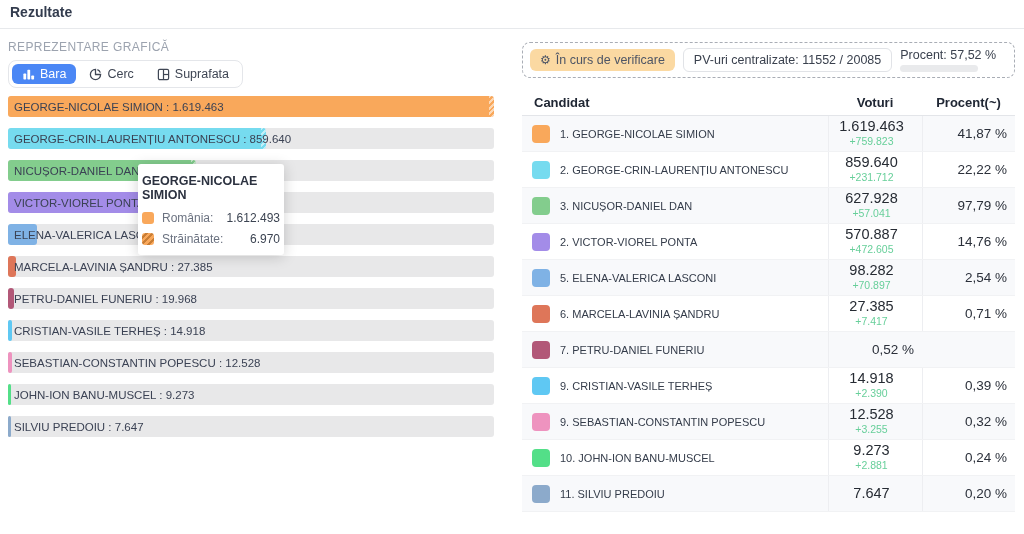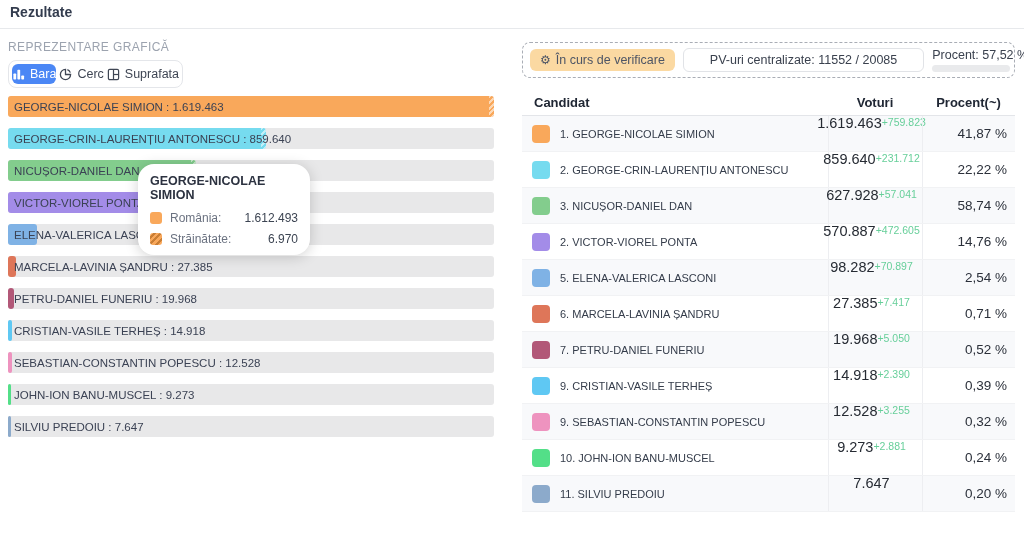--- a/index.html
+++ b/index.html
@@ -6,64 +6,64 @@
   body { background:#fff; font-family:"Liberation Sans", sans-serif; }
   .page { position:relative; width:1024px; height:534px; background:#fff; overflow:hidden; }
 
   .page-title { position:absolute; left:10px; top:4px; font-size:14px; font-weight:bold; color:#333c4e; }
   .top-divider { position:absolute; left:0; top:28px; width:1024px; height:1px; background:#e7e9ec; }
 
   
   .left-panel { position:absolute; left:8px; top:40px; width:486px; }
   .section-label { font-size:12px; color:#9ca3af; letter-spacing:.4px; margin-bottom:6px; }
   .chart-tabs { display:inline-flex; gap:3px; border:1px solid #e4e6ea; border-radius:8px; padding:3px; background:#fff; margin-bottom:8px; }
-  .chart-tab { display:inline-flex; align-items:center; gap:5px; padding:3px 0; border-radius:6px; font-size:12.5px; color:#3f4654; background:transparent; border:none; cursor:pointer; font-family:inherit; }
+  .chart-tab { display:inline-flex; align-items:center; gap:5px; padding:3px 10px; border-radius:6px; font-size:12.5px; color:#3f4654; background:transparent; border:none; cursor:pointer; font-family:inherit; }
   .chart-tab.active { background:#4b87f5; color:#fff; }
   .chart-tab svg { display:block; }
 
   .chart-area { display:flex; flex-direction:column; gap:11px; }
   .bar-row { position:relative; height:21px; background:#e8e8e9; border-radius:3px; }
   .bar-fill { position:absolute; left:0; top:0; height:100%; border-radius:3px; min-width:3px; }
   .bar-tip { position:absolute; right:0; top:0; height:100%; width:5px; border-radius:0 3px 3px 0;
              background:repeating-linear-gradient(135deg, rgba(255,255,255,.55) 0 2px, transparent 2px 4px); }
   .bar-label { position:absolute; left:6px; top:50%; transform:translateY(-50%); font-size:11.5px; color:#3b4254; white-space:nowrap; }
 
   
-  .tooltip { position:absolute; left:138px; top:164px; width:172px; background:#fff; border-radius:16px;
-             box-shadow:0 2px 14px rgba(0,0,0,.18); padding:10px 12px 9px; z-index:10; }
+  .tooltip { position:absolute; left:138px; top:164px; width:146px; background:#fff; border-radius:3px;
+             box-shadow:0 2px 14px rgba(0,0,0,.18); padding:10px 4px 9px; z-index:10; }
   .tooltip-title { font-size:12.5px; font-weight:bold; color:#2c3240; margin-bottom:9px; }
   .tooltip-row { display:flex; align-items:center; gap:8px; margin-bottom:7px; }
   .tooltip-row:last-child { margin-bottom:0; }
   .tt-swatch { width:12px; height:12px; border-radius:3px; flex:0 0 auto; }
   .tt-swatch.solid { background:#f9a85b; }
   .tt-swatch.striped { background:repeating-linear-gradient(135deg, #f9a85b 0 2.5px, #c97e35 2.5px 4.5px); }
   .tt-label { font-size:12px; color:#6b7280; }
   .tt-value { font-size:12px; color:#3c4452; margin-left:auto; }
 
   
   .right-panel { position:absolute; left:522px; top:42px; width:493px; }
   .status-bar { display:flex; align-items:center; gap:8px; border:1px dashed #a9adb5; border-radius:8px; padding:5px 7px; }
   .badge-verify { display:inline-flex; align-items:center; gap:5px; background:#fbd9a2; border-radius:6px; padding:4px 10px; font-size:12.5px; color:#4d5565; white-space:nowrap; }
   .gear { font-size:12px; line-height:1; }
-  .badge-pv { border:1px solid #e1e3e7; background:#fff; border-radius:6px; padding:4px 26px; font-size:12.5px; color:#3a414e; white-space:nowrap; }
+  .badge-pv { border:1px solid #e1e3e7; background:#fff; border-radius:6px; padding:4px 10px; font-size:12.5px; color:#3a414e; white-space:nowrap; }
   .procent-box { display:flex; flex-direction:column; gap:3px; }
   .procent-label { font-size:12.5px; color:#3a414e; white-space:nowrap; }
   .progress-track { width:78px; height:7px; border-radius:4px; background:#e9eaec; overflow:hidden; }
   .progress-fill { height:100%; border-radius:4px; background:#f0b63d; }
 
   .results-table { margin-top:11px; width:493px; }
   .t-header { display:grid; grid-template-columns:306px 94px 93px; height:27px; align-items:center; border-bottom:1px solid #e3e5e9; }
   .t-header .h-cand { font-size:13px; font-weight:bold; color:#202734; padding-left:12px; }
   .t-header .h-vot, .t-header .h-proc { font-size:13px; font-weight:bold; color:#202734; text-align:center; }
   .t-row { display:grid; grid-template-columns:306px 94px 93px; height:36px; border-bottom:1px solid #f1f2f4; }
   .t-row.odd { background:#f8f9fb; }
   .cell-cand { display:flex; align-items:center; gap:10px; padding-left:10px; overflow:hidden; }
   .swatch { width:18px; height:18px; border-radius:4px; flex:0 0 auto; }
   .cand-name { font-size:11px; color:#343c4a; white-space:nowrap; }
-  .cell-votes { display:flex; flex-direction:row; justify-content:center; align-items:flex-start; padding-right:8px; border-left:1px solid #edeef1; }
+  .cell-votes { display:flex; flex-direction:column; justify-content:center; align-items:center; padding-right:8px; border-left:1px solid #edeef1; }
   .votes-val { font-size:14.5px; color:#262b33; line-height:1.1; }
   .votes-delta { font-size:10.5px; color:#67cf9a; line-height:1.2; }
   .cell-proc { display:flex; align-items:center; justify-content:flex-end; padding-right:8px; font-size:13.5px; color:#2b303a; border-left:1px solid #edeef1; }
 </style>
 </head>
 <body>
 
 <div class="page">
   <div class="page-title">Rezultate</div>
   <div class="top-divider"></div>
@@ -217,21 +217,21 @@
           </div>
           <div class="t-row odd">
             <div class="cell-cand">
               <span class="swatch" style="background: rgb(131, 205, 141);"></span>
               <span class="cand-name">3. NICUȘOR-DANIEL DAN</span>
             </div>
             <div class="cell-votes">
               <span class="votes-val">627.928</span>
               <span class="votes-delta">+57.041</span>
             </div>
-            <div class="cell-proc">58,74 %</div>
+            <div class="cell-proc">97,79 %</div>
           </div>
           <div class="t-row">
             <div class="cell-cand">
               <span class="swatch" style="background: rgb(163, 140, 232);"></span>
               <span class="cand-name">2. VICTOR-VIOREL PONTA</span>
             </div>
             <div class="cell-votes">
               <span class="votes-val">570.887</span>
               <span class="votes-delta">+472.605</span>
             </div>
@@ -256,24 +256,20 @@
             <div class="cell-votes">
               <span class="votes-val">27.385</span>
               <span class="votes-delta">+7.417</span>
             </div>
             <div class="cell-proc">0,71 %</div>
           </div>
           <div class="t-row odd">
             <div class="cell-cand">
               <span class="swatch" style="background: rgb(178, 88, 120);"></span>
               <span class="cand-name">7. PETRU-DANIEL FUNERIU</span>
-            </div>
-            <div class="cell-votes">
-              <span class="votes-val">19.968</span>
-              <span class="votes-delta">+5.050</span>
             </div>
             <div class="cell-proc">0,52 %</div>
           </div>
           <div class="t-row">
             <div class="cell-cand">
               <span class="swatch" style="background: rgb(95, 200, 243);"></span>
               <span class="cand-name">9. CRISTIAN-VASILE TERHEȘ</span>
             </div>
             <div class="cell-votes">
               <span class="votes-val">14.918</span>

